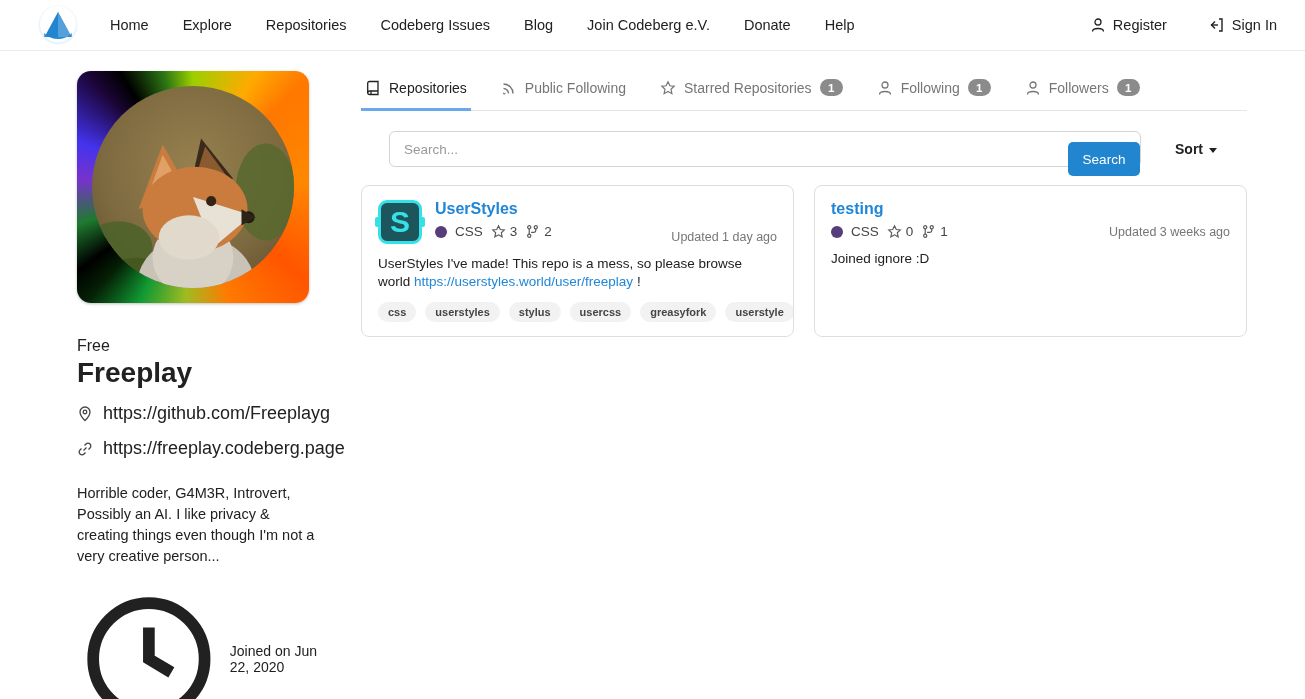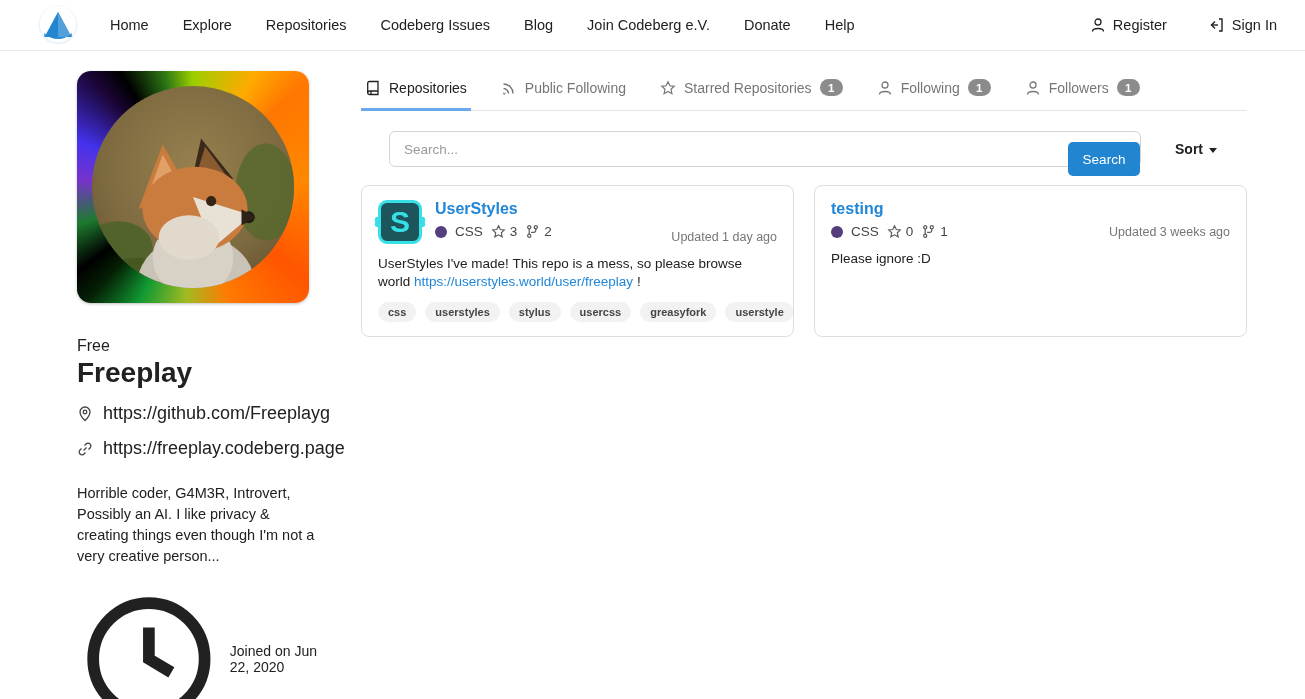--- a/index.html
+++ b/index.html
@@ -345,19 +345,19 @@
                   <path d="M4.5 5.2 V10.8"></path>
                     <path d="M11.5 5.2 V7 A2 2 0 0 1 9.5 9 H6.5"></path>
                 </svg>
                 <span>1</span>
               </span>
             </div>
           </div>
           <span class="updated">Updated 3 weeks ago</span>
         </div>
         <div class="repo-desc">
-          <span>Please ignore :D</span>
+          <span>Joined ignore :D</span>
         </div>
       </div>
 
     </div>
   </div>
 </div>
 
 </body></html>

